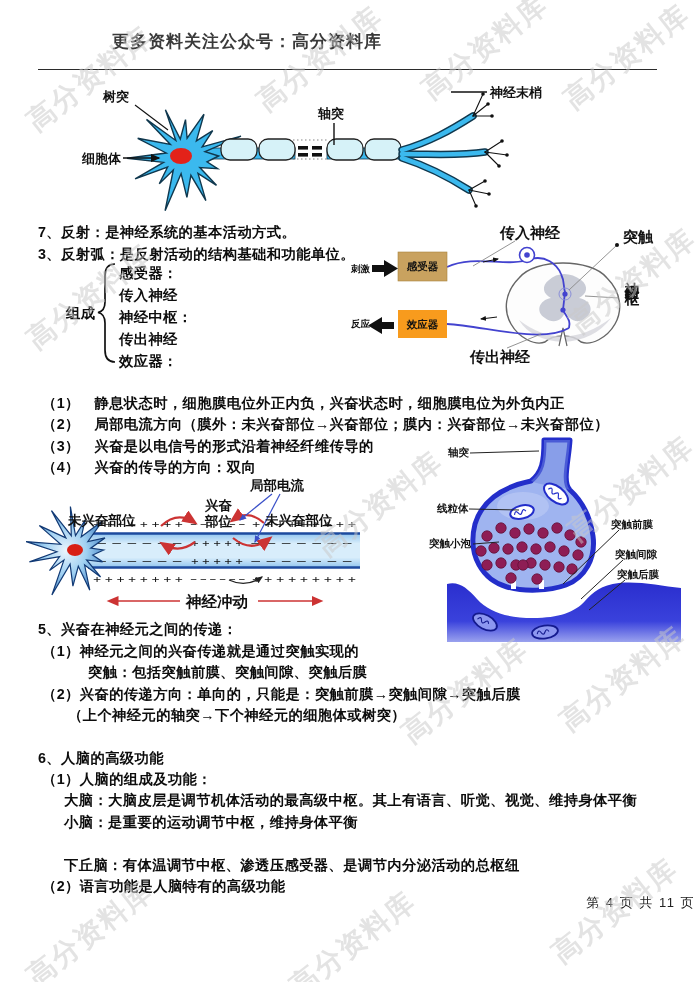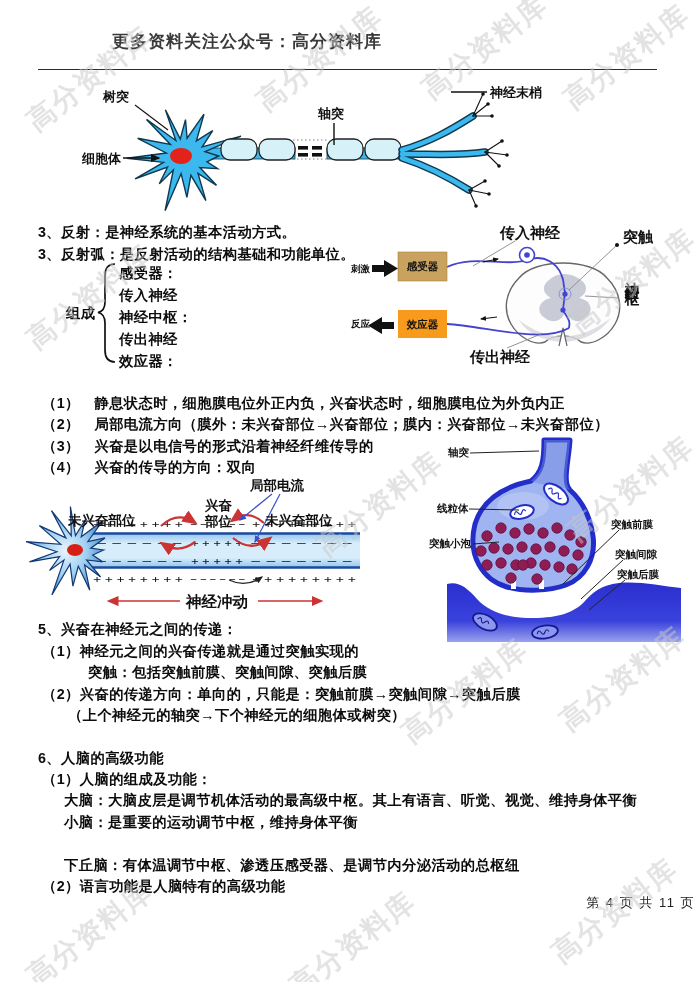--- a/index.html
+++ b/index.html
@@ -93,21 +93,21 @@
     <line x1="80" y1="27" x2="113" y2="52" stroke="#111" stroke-width="1.1"></line>
     <text x="48" y="23" class="lblS">树突</text>
     <line x1="68" y1="80" x2="104" y2="80" stroke="#111" stroke-width="1.4" marker-end="url(#mblk1)"></line>
     <text x="27" y="85" class="lblS">细胞体</text>
     <line x1="279" y1="45" x2="279" y2="67" stroke="#111" stroke-width="1.4"></line>
     <text x="263" y="40" class="lblS">轴突</text>
     <line x1="396" y1="14" x2="432" y2="14" stroke="#111" stroke-width="1.4"></line>
     <text x="435" y="19" class="lblS">神经末梢</text>
   </svg>
 
-  <div class="t" style="left:38px;top:224px">3、反射：是神经系统的基本活动方式。</div>
+  <div class="t" style="left:38px;top:224px">7、反射：是神经系统的基本活动方式。</div>
   <div class="t" style="left:38px;top:246px">3、反射弧：是反射活动的结构基础和功能单位。</div>
   <div class="t" style="left:66px;top:305px">组成</div>
   <svg style="left:96px;top:262px" width="22" height="102" viewBox="0 0 22 102">
     <path d="M19,2 Q9,2 9,14 L9,40 Q9,49 2,50.5 Q9,52 9,61 L9,88 Q9,100 19,100" fill="none" stroke="#111" stroke-width="1.7"></path>
   </svg>
   <div class="t" style="left:119px;top:265px">感受器：</div>
   <div class="t" style="left:119px;top:287px">传入神经</div>
   <div class="t" style="left:119px;top:309px">神经中枢：</div>
   <div class="t" style="left:119px;top:331px">传出神经</div>
   <div class="t" style="left:119px;top:353px">效应器：</div>

